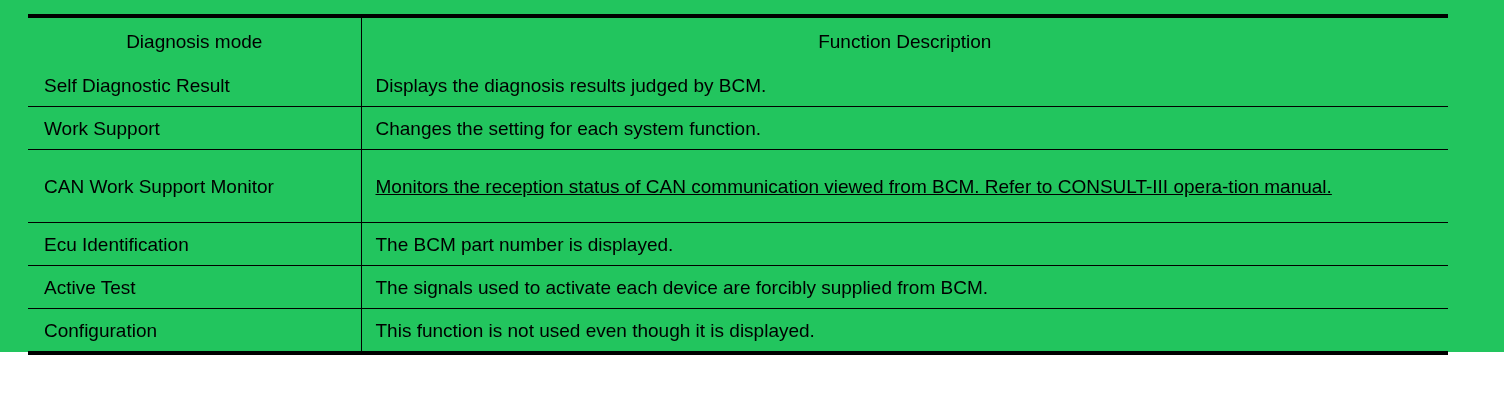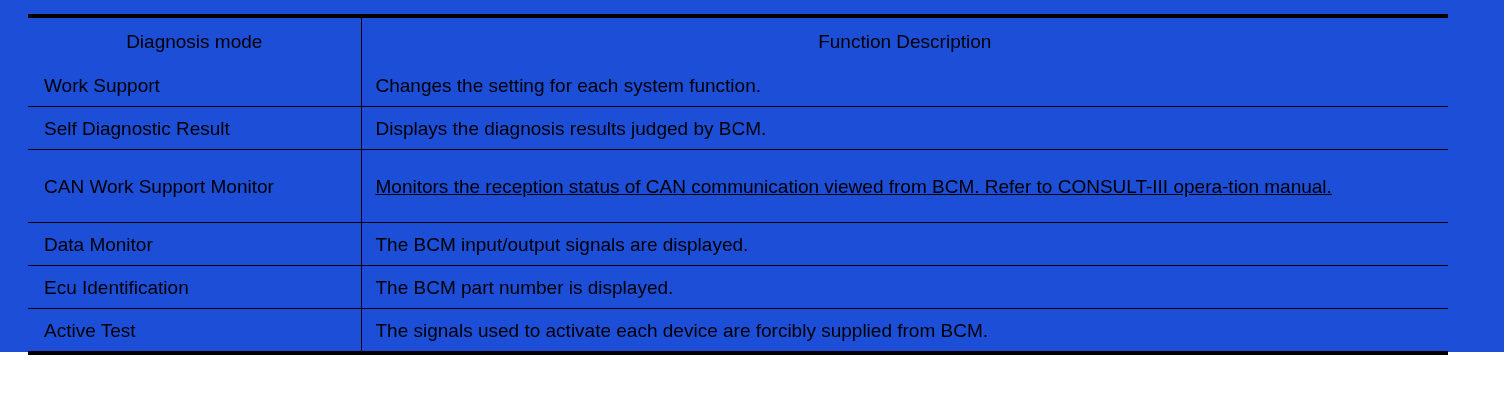--- a/index.html
+++ b/index.html
@@ -11,21 +11,21 @@
     width: 1504px;
     height: 402px;
     font-family: "Liberation Sans", sans-serif;
     color: #000000;
     overflow: hidden;
   }
   .page {
     position: relative;
     width: 1504px;
     height: 352px;
-    background: #1d4ed8;
+    background: #22c55e;
   }
   .table-wrap {
     position: absolute;
     left: 28px;
     top: 14px;
     width: 1420px;
   }
   table.diag-table {
     border-collapse: collapse;
     width: 1420px;
@@ -109,62 +109,62 @@
             <span class="hdr-text">Diagnosis mode</span>
           </th>
           <th class="col-desc">
             <span class="hdr-text">Function Description</span>
           </th>
         </tr>
       </thead>
       <tbody>
         <tr>
           <td class="col-mode">
+            <span class="mode-text">Self Diagnostic Result</span>
+          </td>
+          <td class="col-desc">
+            <span class="desc-text">Displays the diagnosis results judged by BCM.</span>
+          </td>
+        </tr>
+        <tr>
+          <td class="col-mode">
             <span class="mode-text">Work Support</span>
           </td>
           <td class="col-desc">
             <span class="desc-text">Changes the setting for each system function.</span>
-          </td>
-        </tr>
-        <tr>
-          <td class="col-mode">
-            <span class="mode-text">Self Diagnostic Result</span>
-          </td>
-          <td class="col-desc">
-            <span class="desc-text">Displays the diagnosis results judged by BCM.</span>
           </td>
         </tr>
         <tr class="tall">
           <td class="col-mode">
             <span class="mode-text">CAN Work Support Monitor</span>
           </td>
           <td class="col-desc">
             <span class="desc-text">Monitors the reception status of CAN communication viewed from BCM. Refer to CONSULT-III opera-tion manual.</span>
-          </td>
-        </tr>
-        <tr>
-          <td class="col-mode">
-            <span class="mode-text">Data Monitor</span>
-          </td>
-          <td class="col-desc">
-            <span class="desc-text">The BCM input/output signals are displayed.</span>
           </td>
         </tr>
         <tr>
           <td class="col-mode">
             <span class="mode-text">Ecu Identification</span>
           </td>
           <td class="col-desc">
             <span class="desc-text">The BCM part number is displayed.</span>
           </td>
         </tr>
         <tr>
           <td class="col-mode">
             <span class="mode-text">Active Test</span>
           </td>
           <td class="col-desc">
             <span class="desc-text">The signals used to activate each device are forcibly supplied from BCM.</span>
           </td>
         </tr>
+        <tr>
+          <td class="col-mode">
+            <span class="mode-text">Configuration</span>
+          </td>
+          <td class="col-desc">
+            <span class="desc-text">This function is not used even though it is displayed.</span>
+          </td>
+        </tr>
       </tbody>
     </table>
   </div>
 </div>
 
 </body></html>

